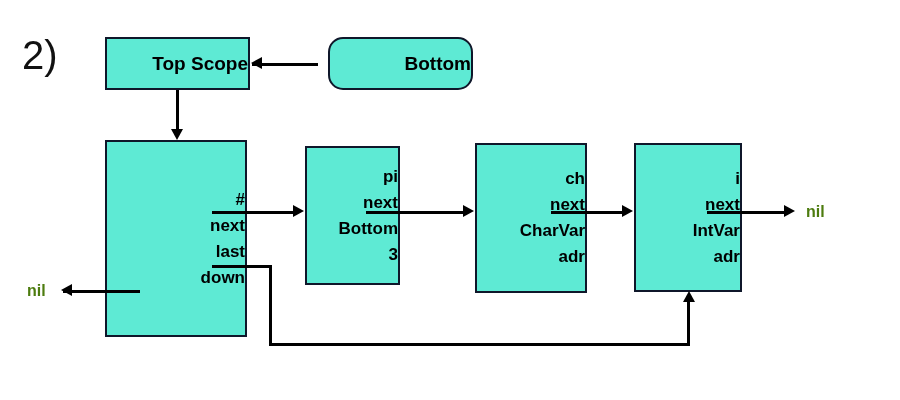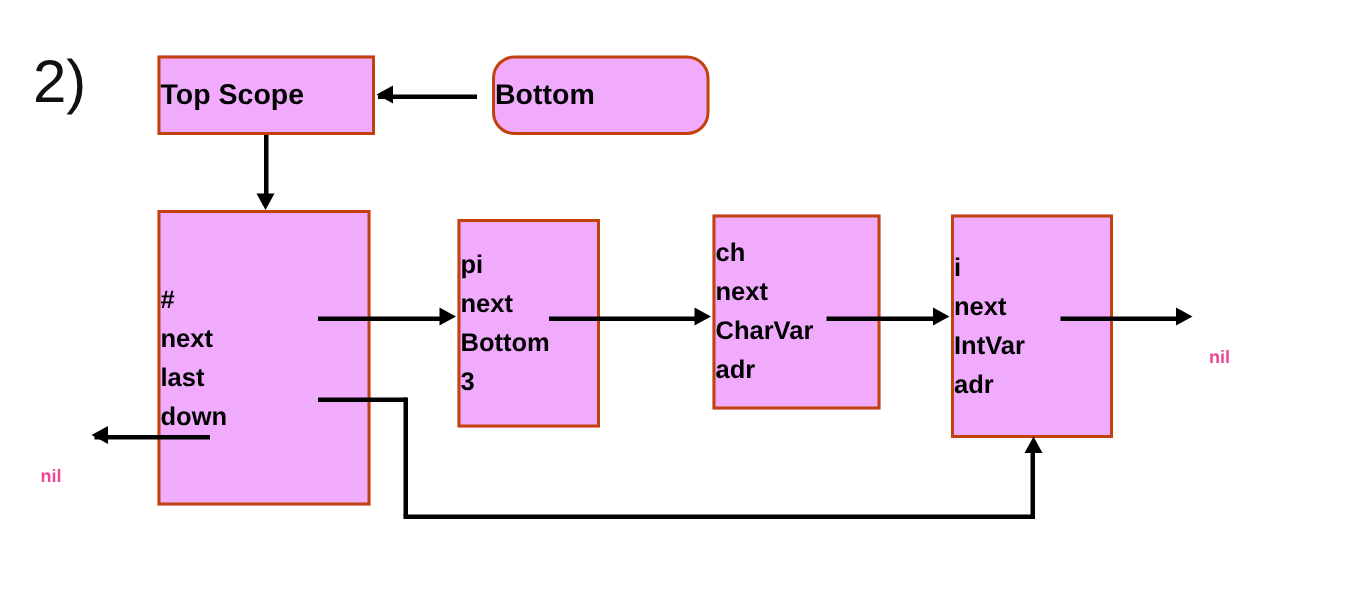--- a/index.html
+++ b/index.html
@@ -15,49 +15,48 @@
     position: relative;
     width: 900px;
     height: 400px;
     background: #ffffff;
     overflow: hidden;
   }
   
   .node {
     position: absolute;
     box-sizing: border-box;
-    background: #f0abfc;
-    border: 2px solid #c2410c;
+    background: #5eead4;
+    border: 2px solid #0f172a;
     display: flex;
     flex-direction: column;
-    align-items: flex-start;
+    align-items: flex-end;
     justify-content: center;
     z-index: 3;
   }
   .node .line {
     font-weight: bold;
     font-size: 17px;
     line-height: 26px;
     color: #000000;
     white-space: nowrap;
     text-align: center;
   }
   .node.single .line {
     font-size: 19px;
     line-height: 22px;
   }
   
   .freetext {
     position: absolute;
     font-weight: bold;
-    font-size: 12px;
-    color: #ec4899;
+    font-size: 16px;
+    color: #4d7c0f;
     white-space: nowrap;
     z-index: 4;
-    margin-top: 28px;
   }
   .enum-label {
     position: absolute;
     font-size: 40px;
     font-weight: 400;
     color: #111111;
     line-height: 1;
     white-space: nowrap;
     z-index: 4;
   }
@@ -129,21 +128,21 @@
     <div class="line">down</div>
   </div>
 
   <div class="node" style="left:305px; top:146px; width:95px; height:139px;">
     <div class="line">pi</div>
     <div class="line">next</div>
     <div class="line">Bottom</div>
     <div class="line">3</div>
   </div>
 
-  <div class="node" style="left:475px; top:143px; width:112px; height:130px;">
+  <div class="node" style="left:475px; top:143px; width:112px; height:150px;">
     <div class="line">ch</div>
     <div class="line">next</div>
     <div class="line">CharVar</div>
     <div class="line">adr</div>
   </div>
 
   <div class="node" style="left:634px; top:143px; width:108px; height:149px;">
     <div class="line">i</div>
     <div class="line">next</div>
     <div class="line">IntVar</div>

